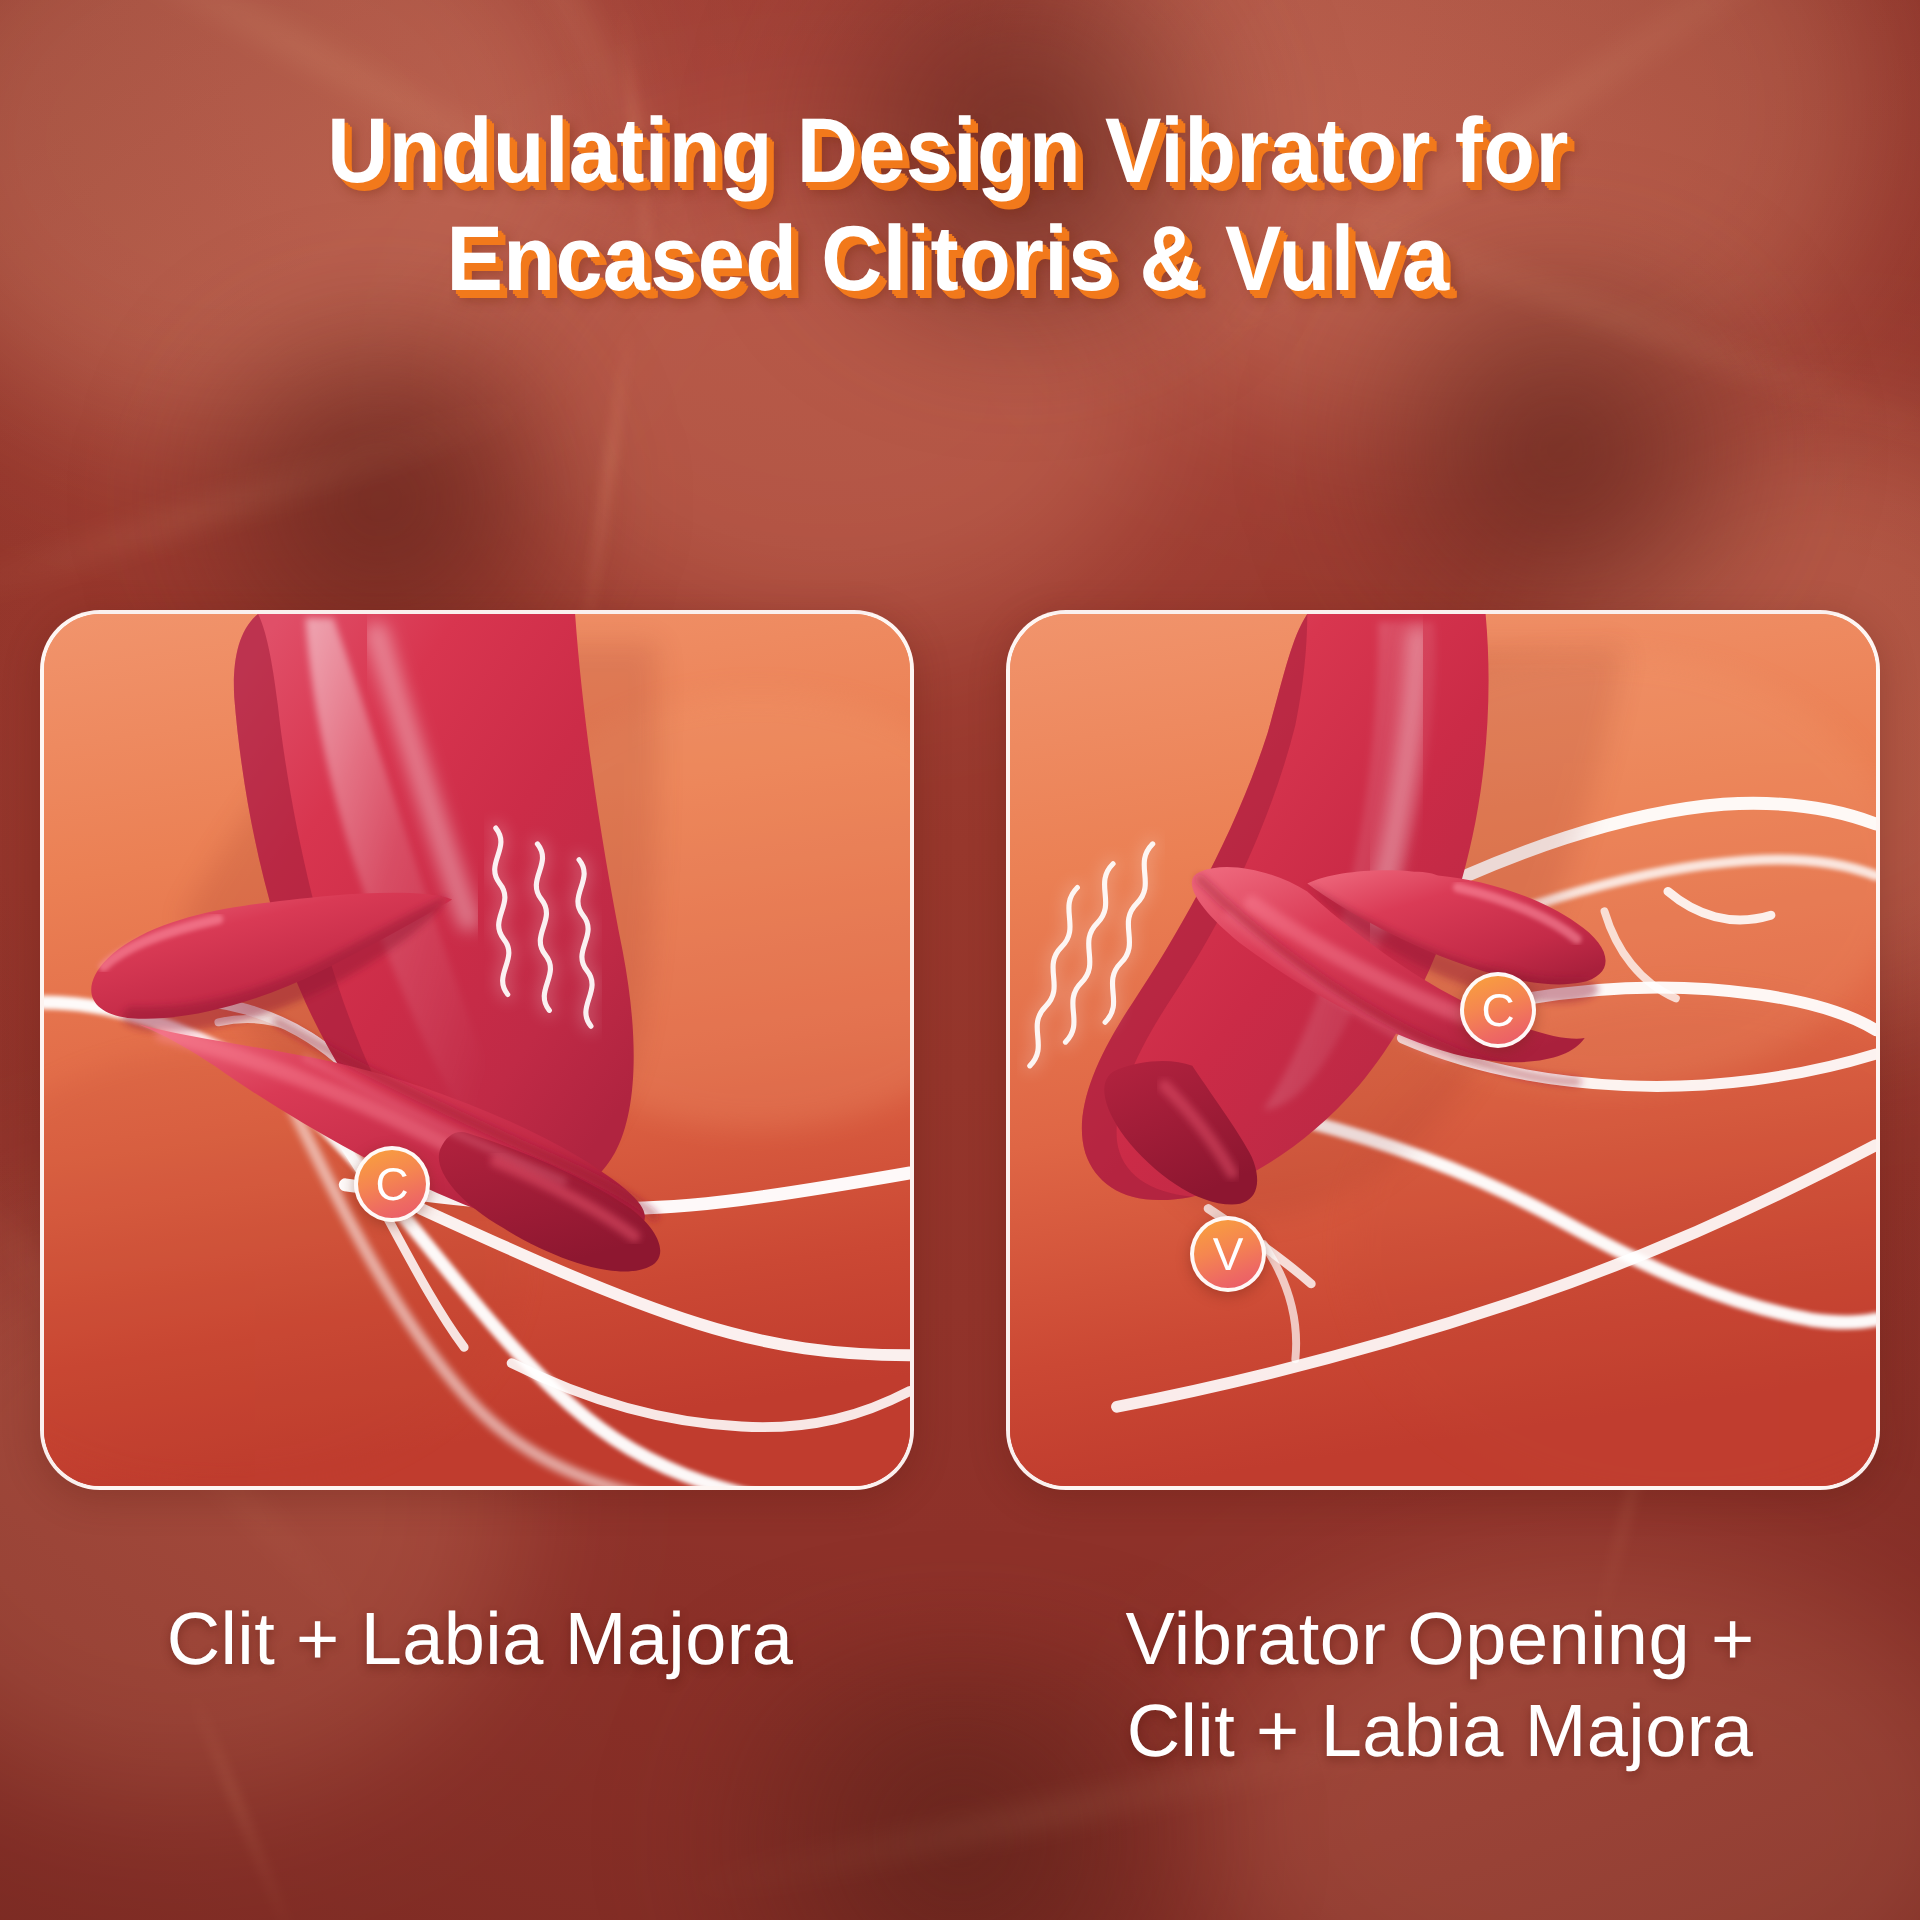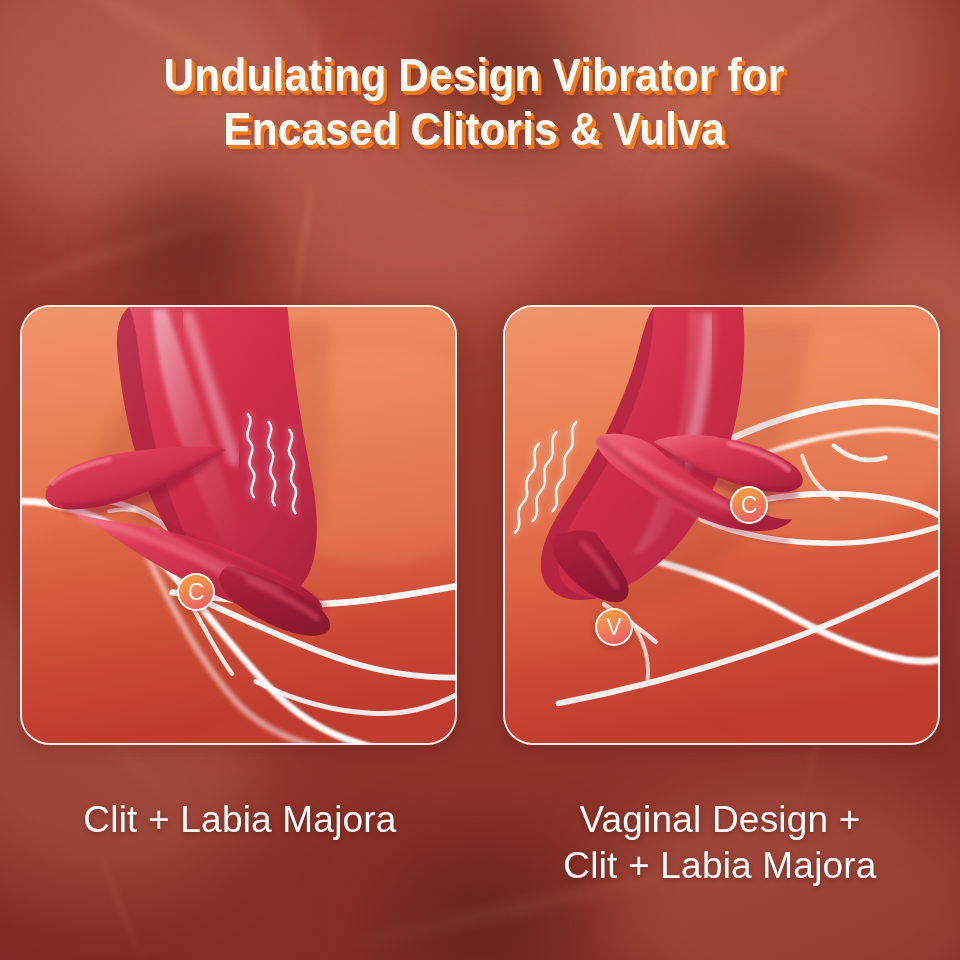--- a/index.html
+++ b/index.html
@@ -482,16 +482,16 @@
     </div>
   </div>
 
 </div>
 
 <div class="captions">
   <div class="caption">
     <span>Clit + Labia Majora</span>
   </div>
   <div class="caption">
-    <span>Vaginal Design +</span>
+    <span>Vibrator Opening +</span>
     <span>Clit + Labia Majora</span>
   </div>
 </div>
 
 </body></html>

